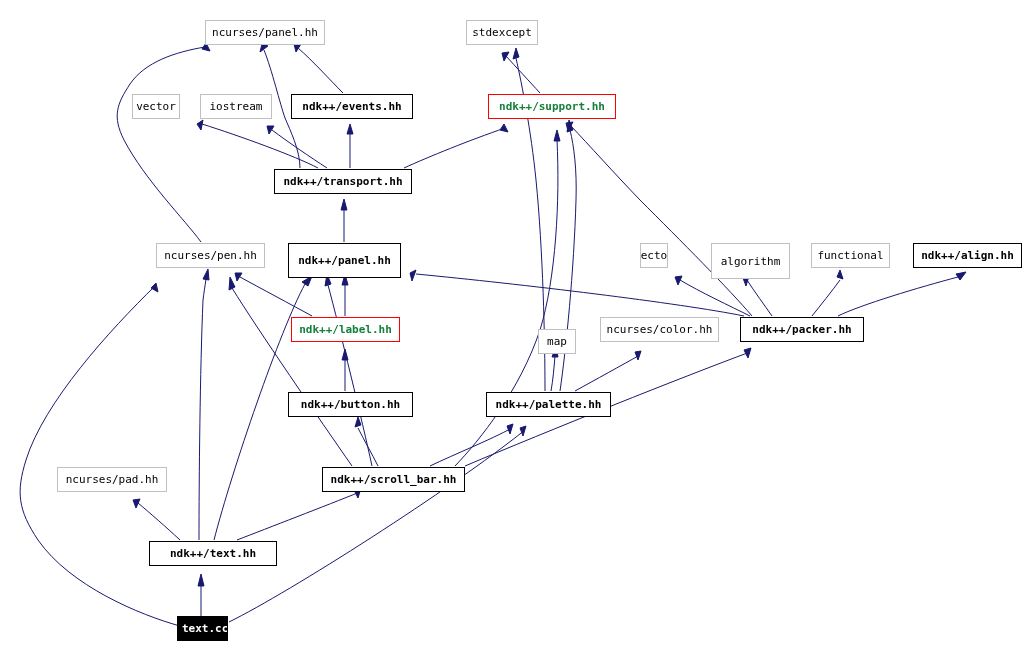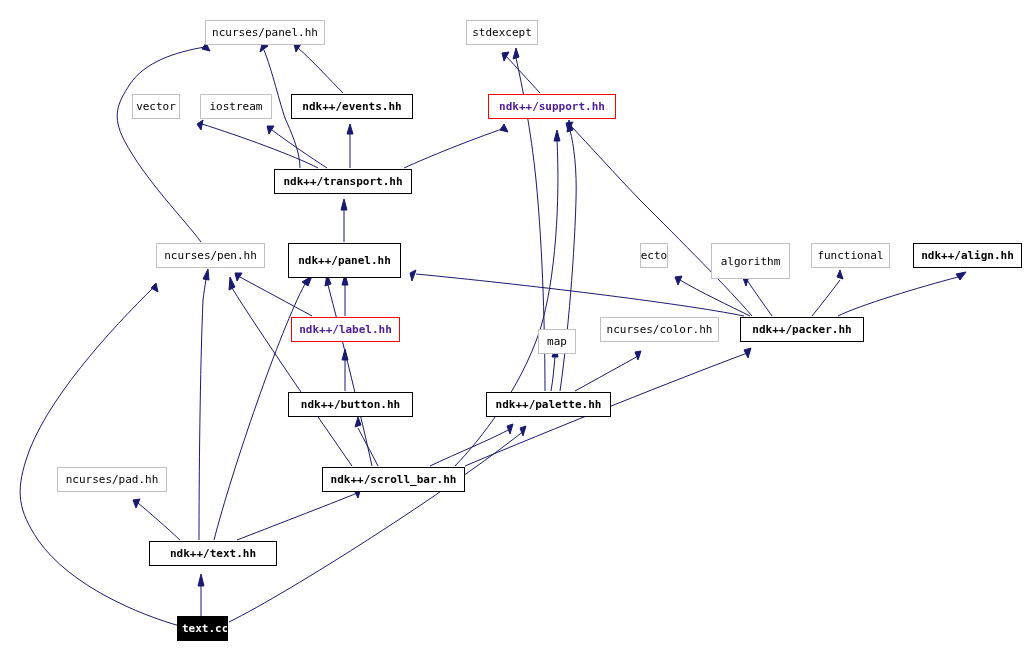--- a/index.html
+++ b/index.html
@@ -50,21 +50,21 @@
     color: #000000;
     font-weight: normal;
   }
   .node-int {
     border: 1px solid #000000;
     color: #000000;
     font-weight: bold;
   }
   .node-red {
     border: 1px solid #ff0000;
-    color: #4c1d95;
+    color: #15803d;
     font-weight: bold;
   }
   .node-current {
     border: 1px solid #000000;
     background: #000000;
     color: #ffffff;
     font-weight: bold;
     justify-content: flex-start;
     padding-left: 4px;
   }

